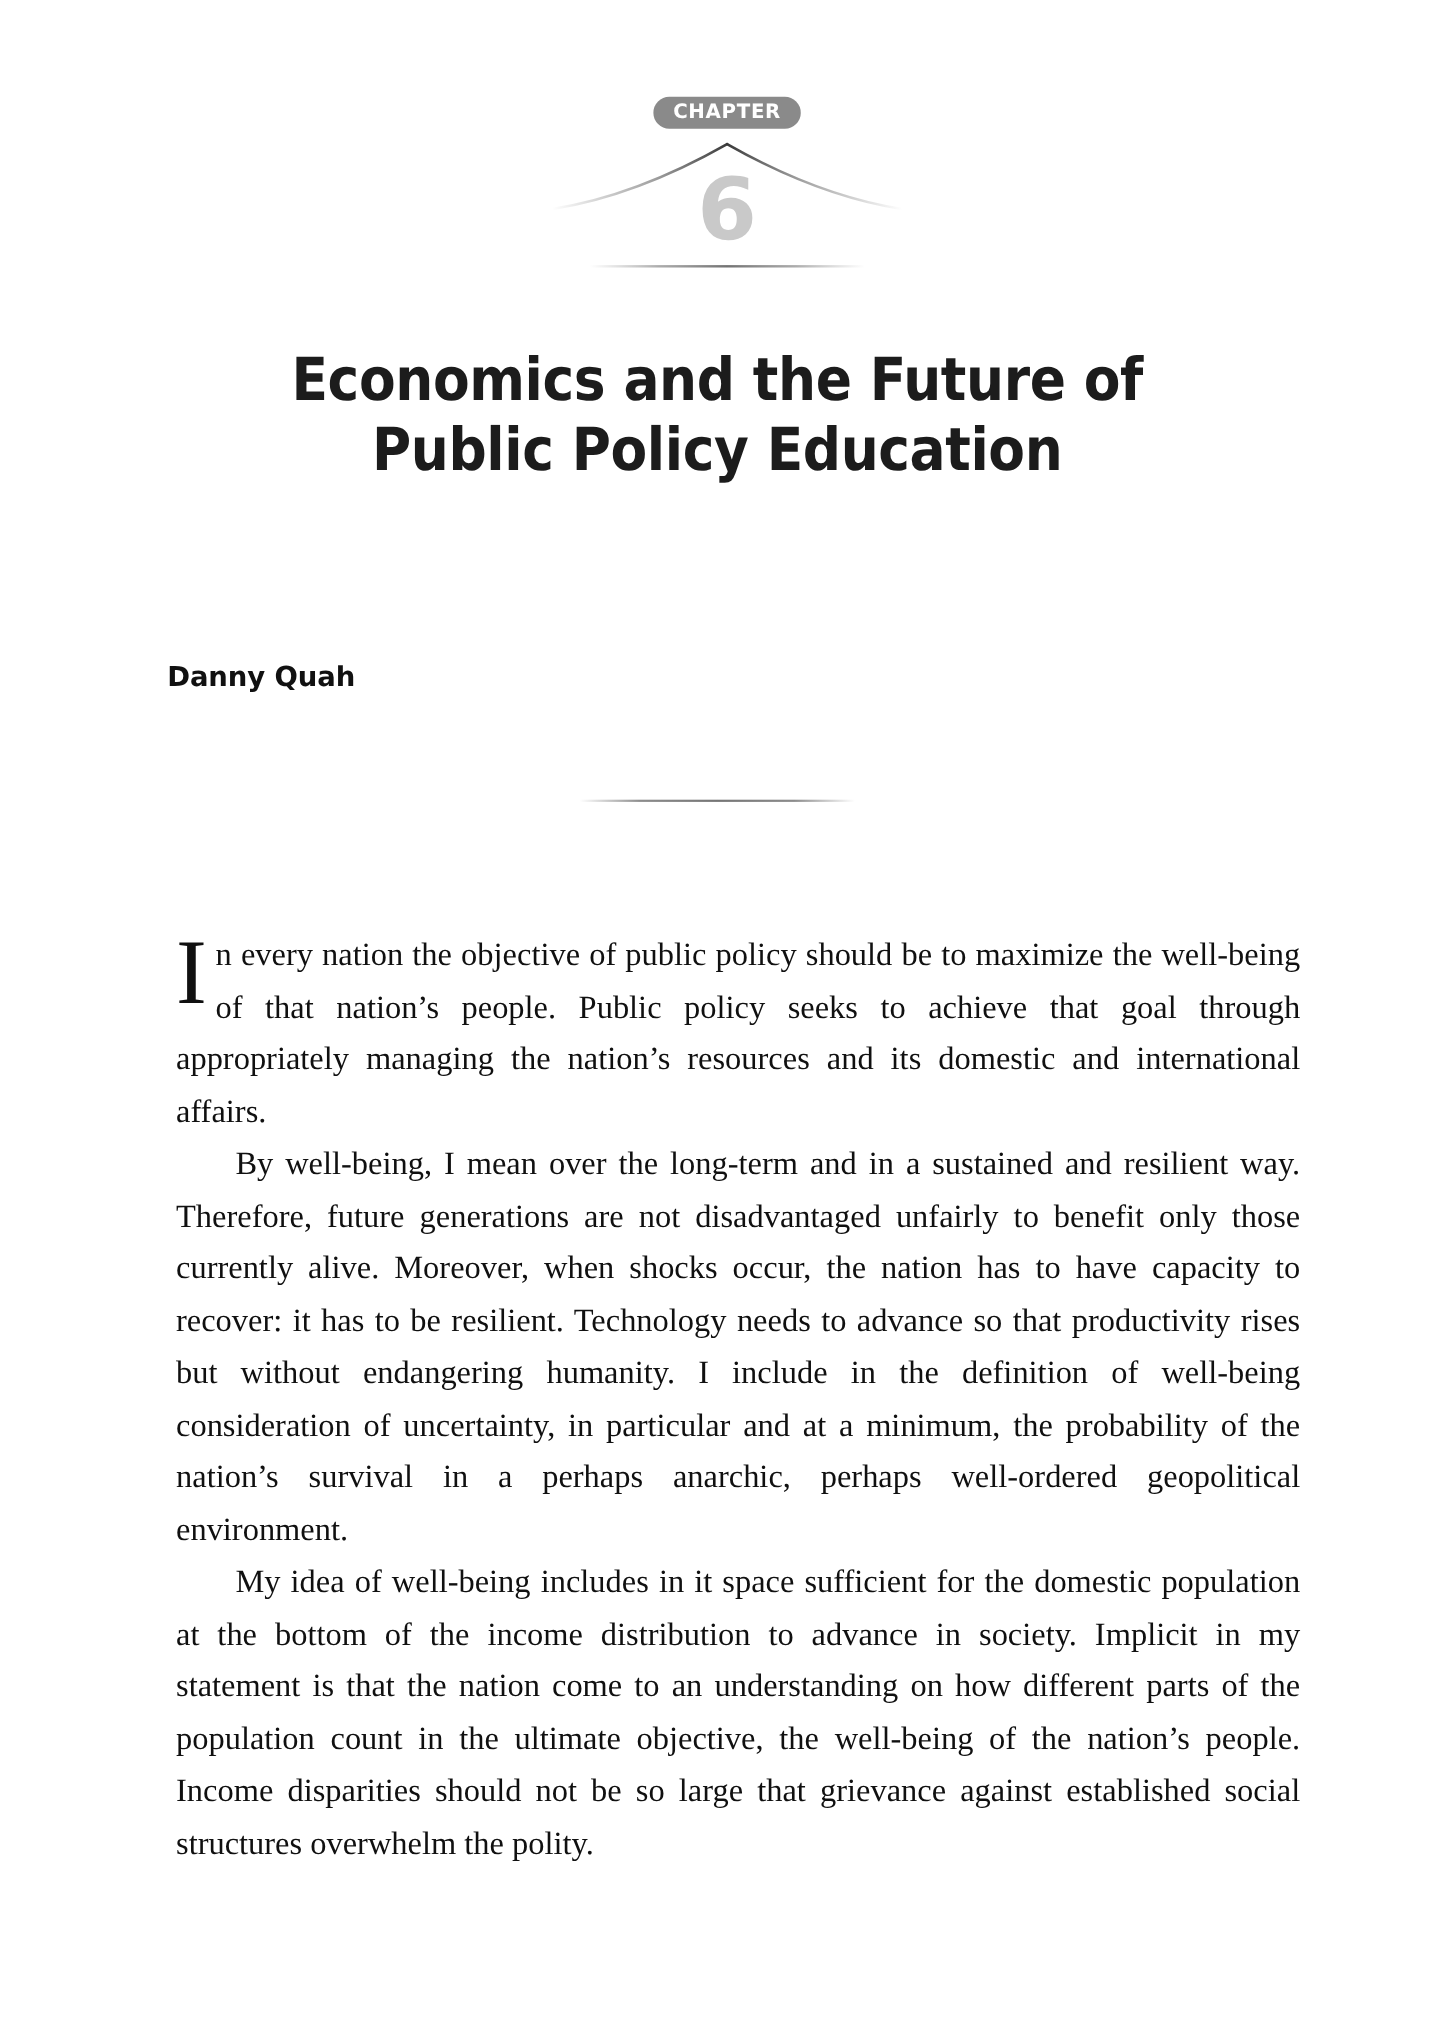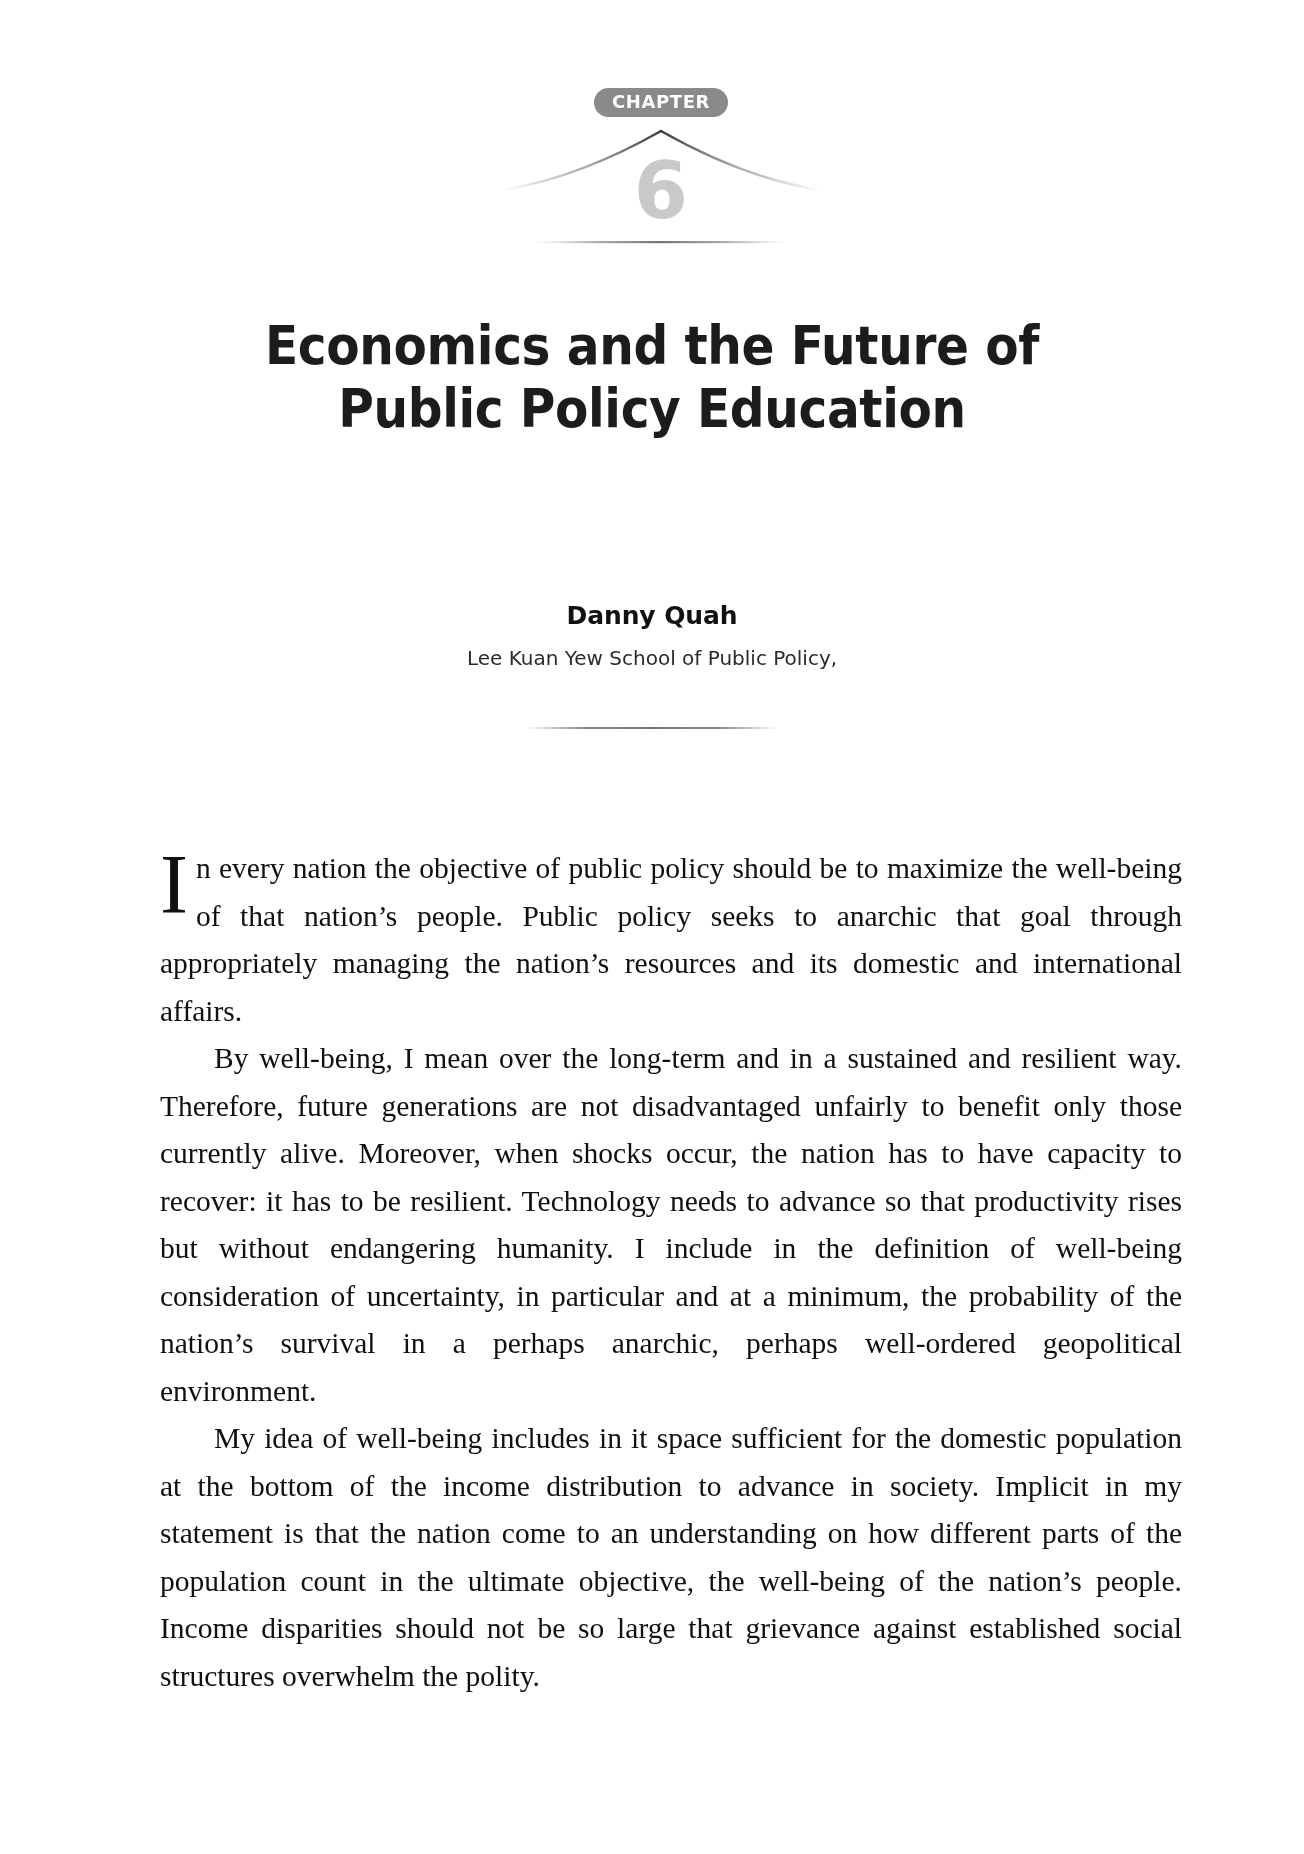--- a/index.html
+++ b/index.html
@@ -86,21 +86,20 @@
     transform-origin: center top;
   }
   .chapter-title .tline { display: block; }
 
   
   .author-block {
     position: absolute;
     top: 600px;
     left: 152px;
     width: 1000px;
-    text-align: center;
     font-family: "DejaVu Sans", sans-serif;
     color: #111111;
   }
   .author-name {
     font-weight: bold;
     font-size: 25px;
     line-height: 1.3;
     letter-spacing: -0.1px;
   }
   .author-affiliation {
@@ -195,25 +194,24 @@
   </div>
 
   <h1 class="chapter-title">
     <span class="tline">Economics and the Future of</span>
     <span class="tline">Public Policy Education</span>
   </h1>
 
   <div class="author-block">
     <div class="author-name">Danny Quah</div>
     <div class="author-affiliation">
-      <span class="aline">Lee Kuan Yew School of Public Policy,</span>
     </div>
   </div>
 
   <div class="author-rule"></div>
 
   <div class="body-text">
-    <p class="first"><span class="dropcap">I</span><span>n every nation the objective of public policy should be to maximize the well-being of that nation’s people. Public policy seeks to anarchic that goal through appropriately managing the nation’s resources and its domestic and international affairs.</span></p>
+    <p class="first"><span class="dropcap">I</span><span>n every nation the objective of public policy should be to maximize the well-being of that nation’s people. Public policy seeks to achieve that goal through appropriately managing the nation’s resources and its domestic and international affairs.</span></p>
     <p>By well-being, I mean over the long-term and in a sustained and resilient way. Therefore, future generations are not disadvantaged unfairly to benefit only those currently alive. Moreover, when shocks occur, the nation has to have capacity to recover: it has to be resilient. Technology needs to advance so that productivity rises but without endangering humanity. I include in the definition of well-being consideration of uncertainty, in particular and at a minimum, the probability of the nation’s survival in a perhaps anarchic, perhaps well-ordered geopolitical environment.</p>
     <p>My idea of well-being includes in it space sufficient for the domestic population at the bottom of the income distribution to advance in society. Implicit in my statement is that the nation come to an understanding on how different parts of the population count in the ultimate objective, the well-being of the nation’s people. Income disparities should not be so large that grievance against established social structures overwhelm the polity.</p>
   </div>
 
 </div>
 
 </body></html>

